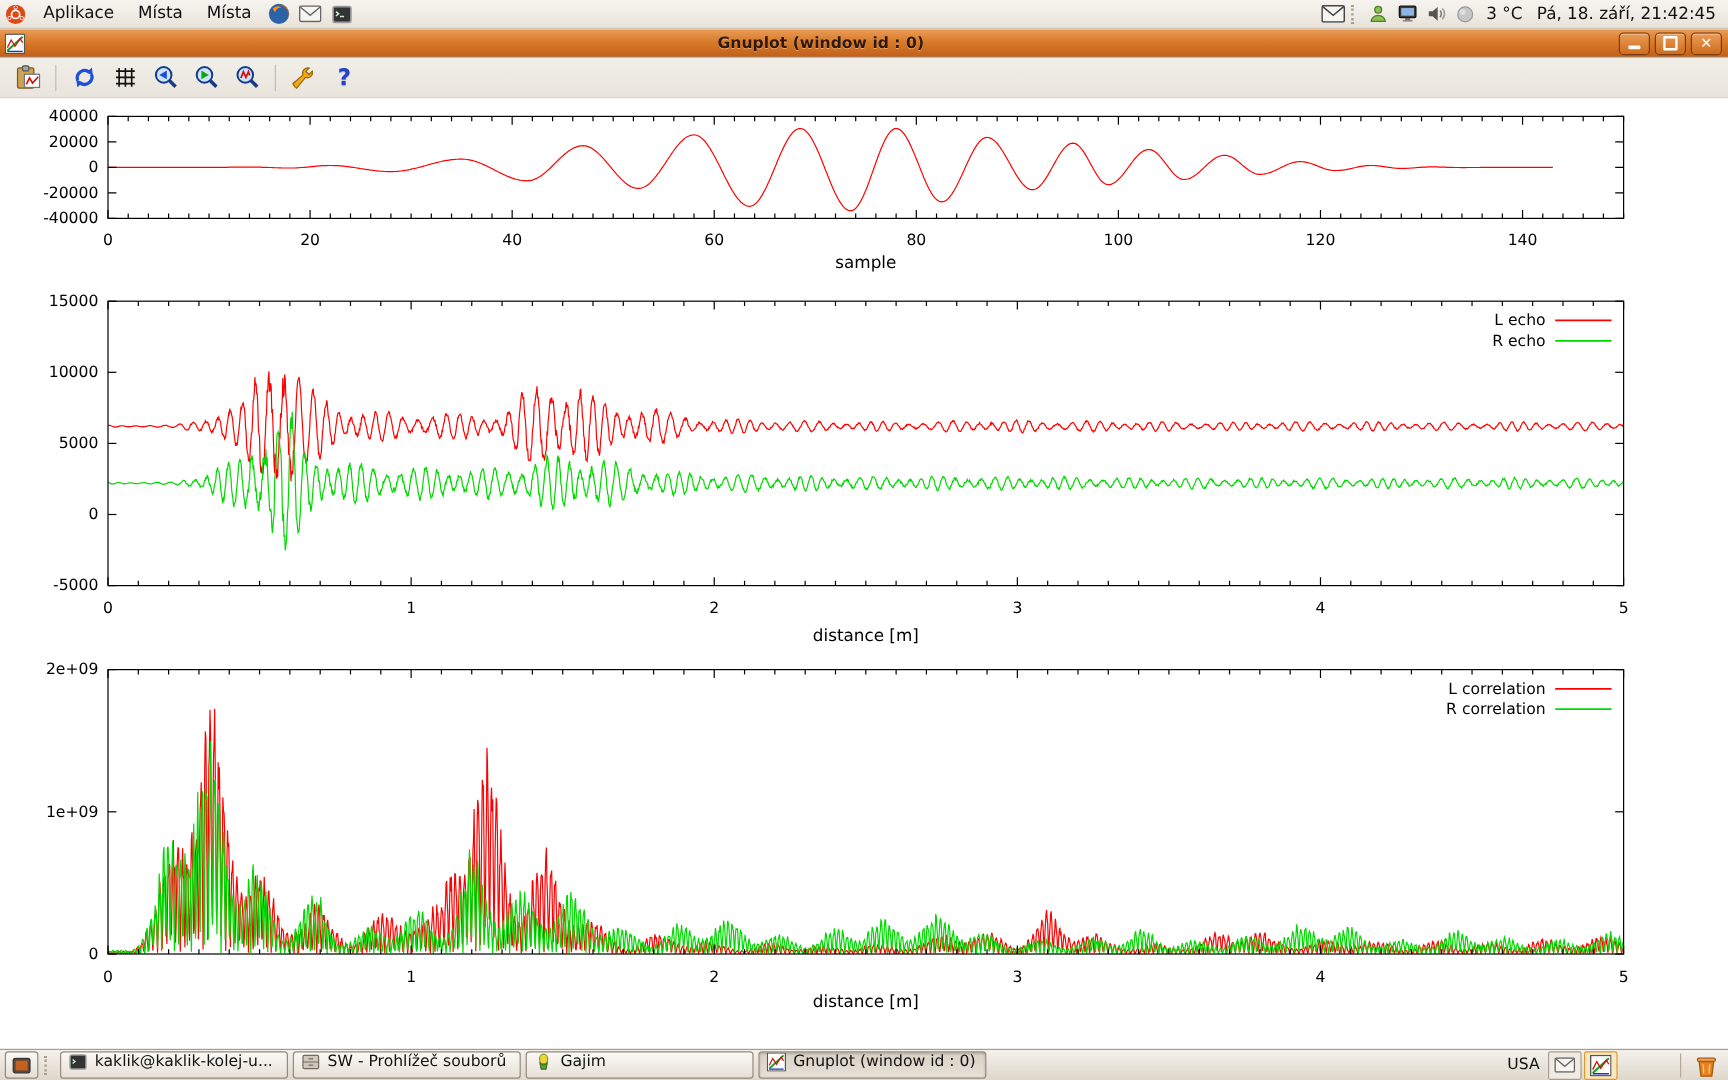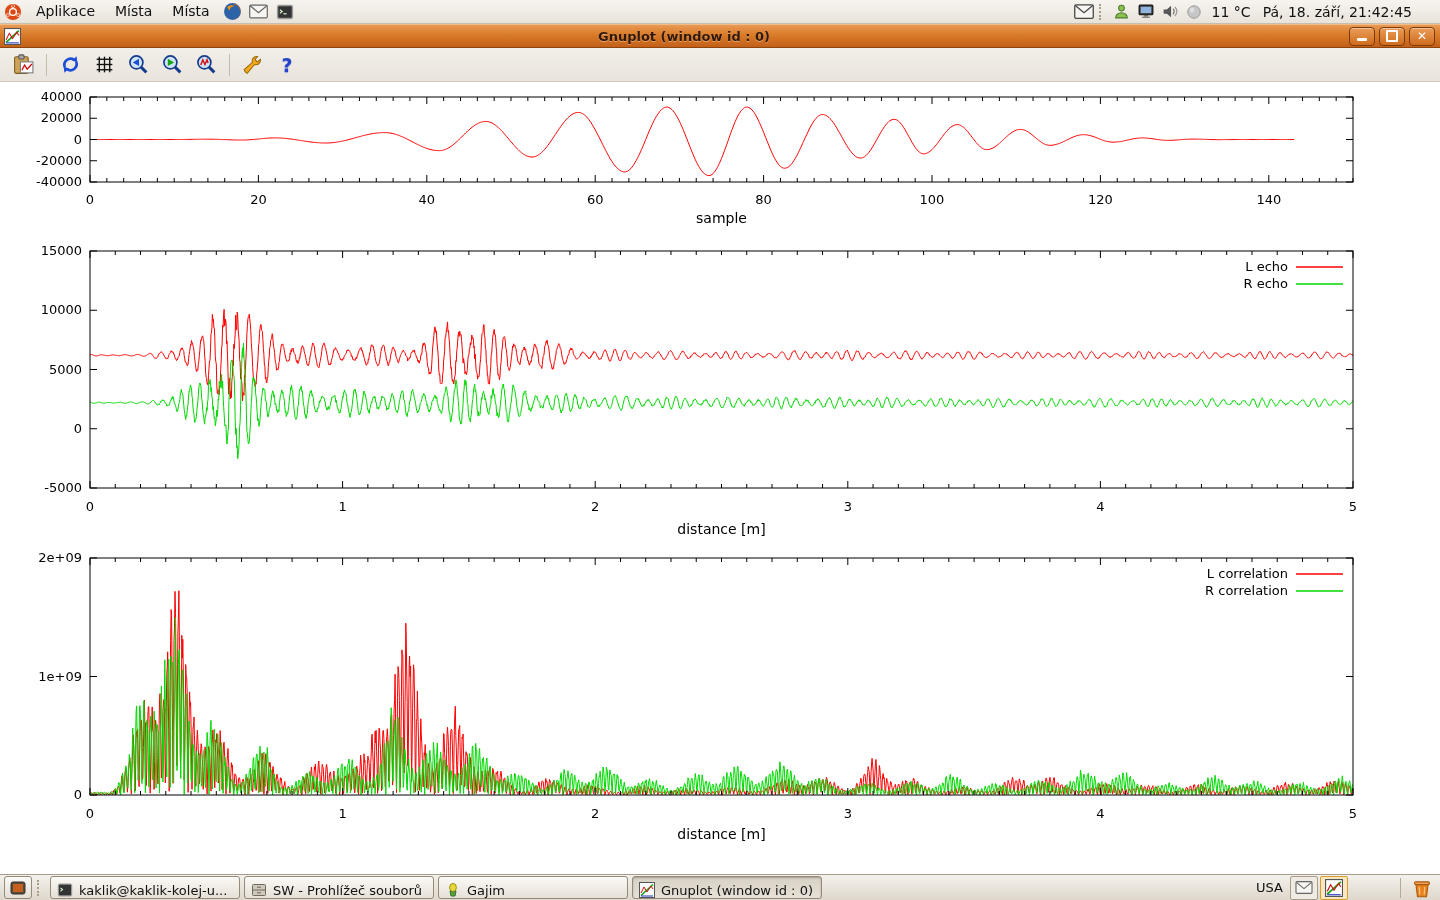--- a/index.html
+++ b/index.html
@@ -64,21 +64,21 @@
     border-top:1px solid #a69d8d;
     display:flex;align-items:center;font-size:13px;color:#111;padding:0 2px;
   }
   .tk-small{
     width:26px;height:21px;border:1px solid #948b7c;border-radius:3px;margin:0 2px;
     background:linear-gradient(#fbf9f6,#e4ded4);display:flex;align-items:center;justify-content:center;cursor:pointer;
   }
   .tkbtn{
     width:176px;height:21px;border:1px solid #948b7c;border-radius:3px;margin:0 2px;
     background:linear-gradient(#fbf9f6,#e6e0d6);
-    display:flex;align-items:flex-end;padding:0 6px;gap:6px;cursor:pointer;white-space:nowrap;overflow:hidden;
+    display:flex;align-items:flex-start;padding:0 6px;gap:6px;cursor:pointer;white-space:nowrap;overflow:hidden;
   }
   .tkbtn.active{background:linear-gradient(#d8d1c5,#e6e0d6);box-shadow:inset 0 1px 2px rgba(0,0,0,0.25);}
   .tkbtn .lbl{overflow:hidden;text-overflow:ellipsis;}
   .tk-spacer{flex:1;}
   .trayb{
     height:22px;border:1px solid #a69d8d;border-radius:2px;background:#efebe3;
     display:flex;align-items:center;justify-content:center;margin:0 1px;padding:0 4px;cursor:pointer;
   }
   .trayb.hot{background:#f7e7c2;border-color:#dd9b2e;}
   .tk-sep{width:1px;height:20px;background:#b3aa99;margin:0 5px;}
@@ -151,22 +151,22 @@
       <path d="M10.8,5.4 a3.6,3.6 0 0 1 0,5.2" stroke="#777" fill="none" stroke-width="1.2"></path>
       <path d="M12.6,3.8 a5.8,5.8 0 0 1 0,8.4" stroke="#999" fill="none" stroke-width="1.2"></path>
     </svg>
   </span>
   <span class="ricon">
     <svg width="16" height="16" viewBox="0 0 16 16">
       <circle cx="8" cy="8" r="6.2" fill="#c7c7c7" stroke="#9a9a9a"></circle>
       <circle cx="6" cy="6" r="2.4" fill="#dedede"></circle>
     </svg>
   </span>
-  <span class="paneltxt">11 °C</span>
-  <span class="paneltxt" style="padding-right:28px;">Pá, 18. září, 21:42:45</span>
+  <span class="paneltxt">3 °C</span>
+  <span class="paneltxt" style="padding-right:10px;">Pá, 18. září, 21:42:45</span>
 </div>
 
 <div class="titlebar">
   <span class="wicon">
     <svg width="17" height="17" viewBox="0 0 16 16">
       <rect x="0.5" y="0.5" width="15" height="15" fill="#fff" stroke="#555"></rect>
       <line x1="2" y1="13.5" x2="14" y2="2.5" stroke="#18a018" stroke-width="1.6"></line>
       <polyline points="2,11 5,5 8,10 12,4 14,7" stroke="#cc1111" fill="none" stroke-width="1"></polyline>
       <line x1="2" y1="14" x2="14" y2="14" stroke="#2233bb" stroke-width="1"></line>
     </svg>

